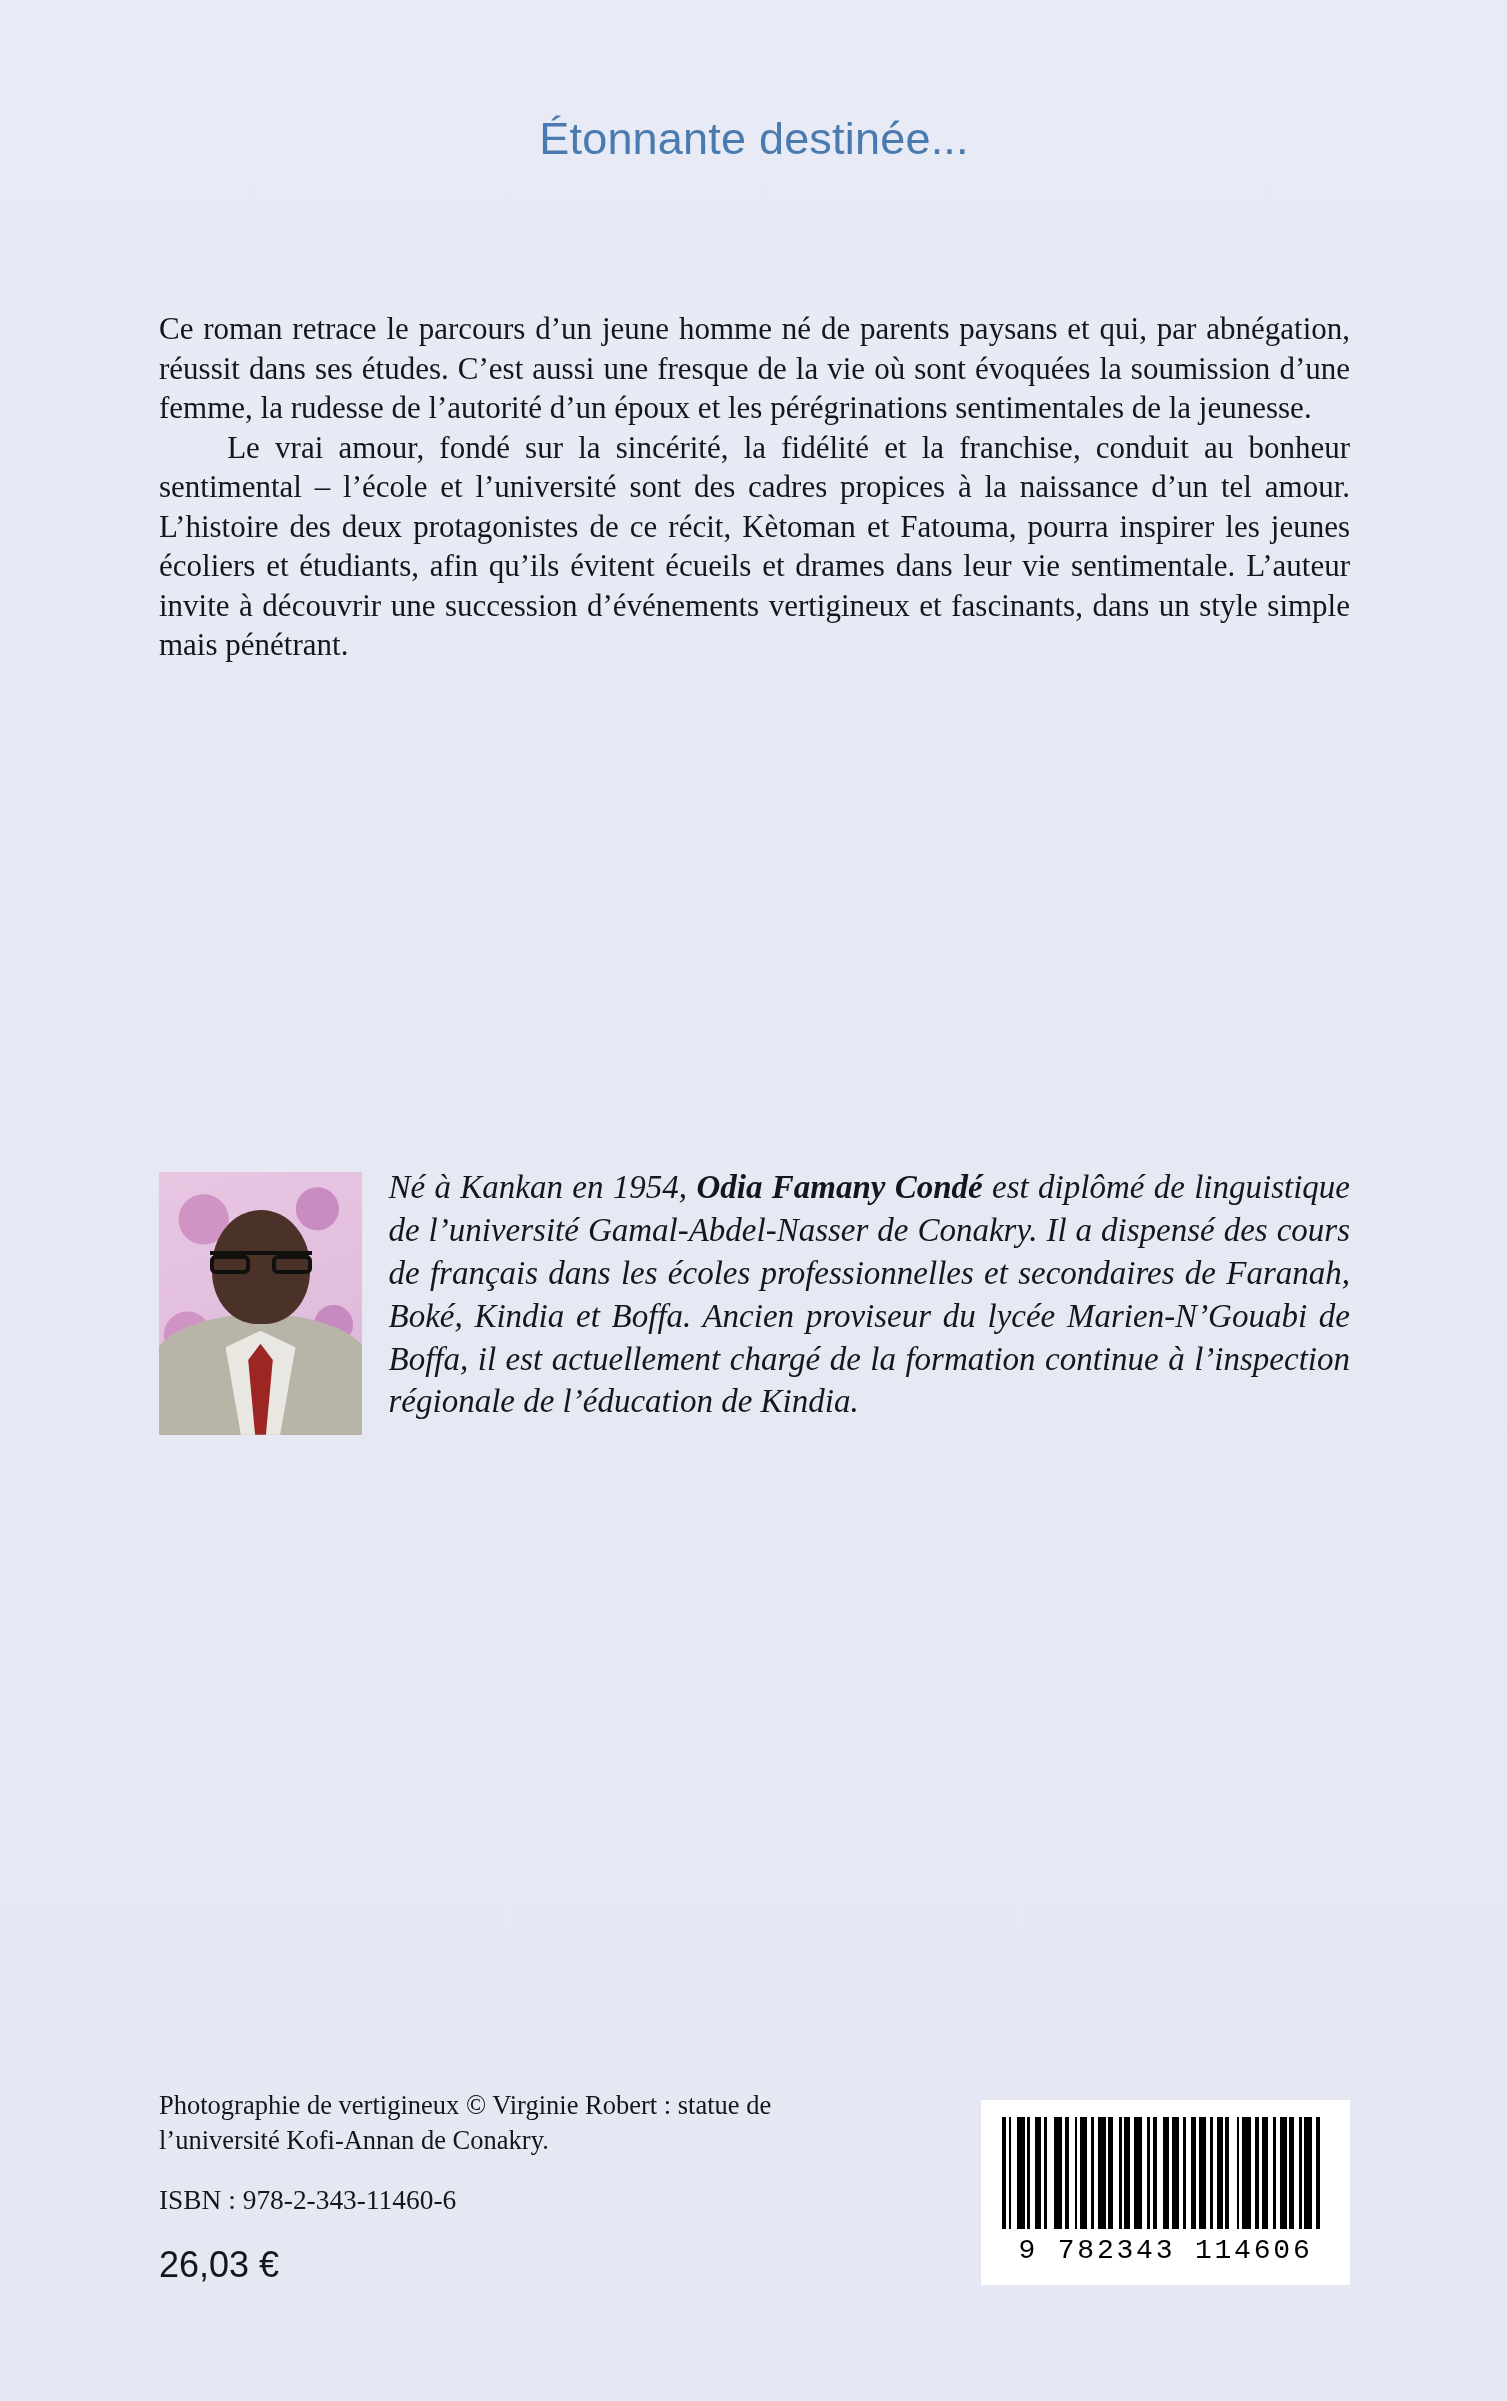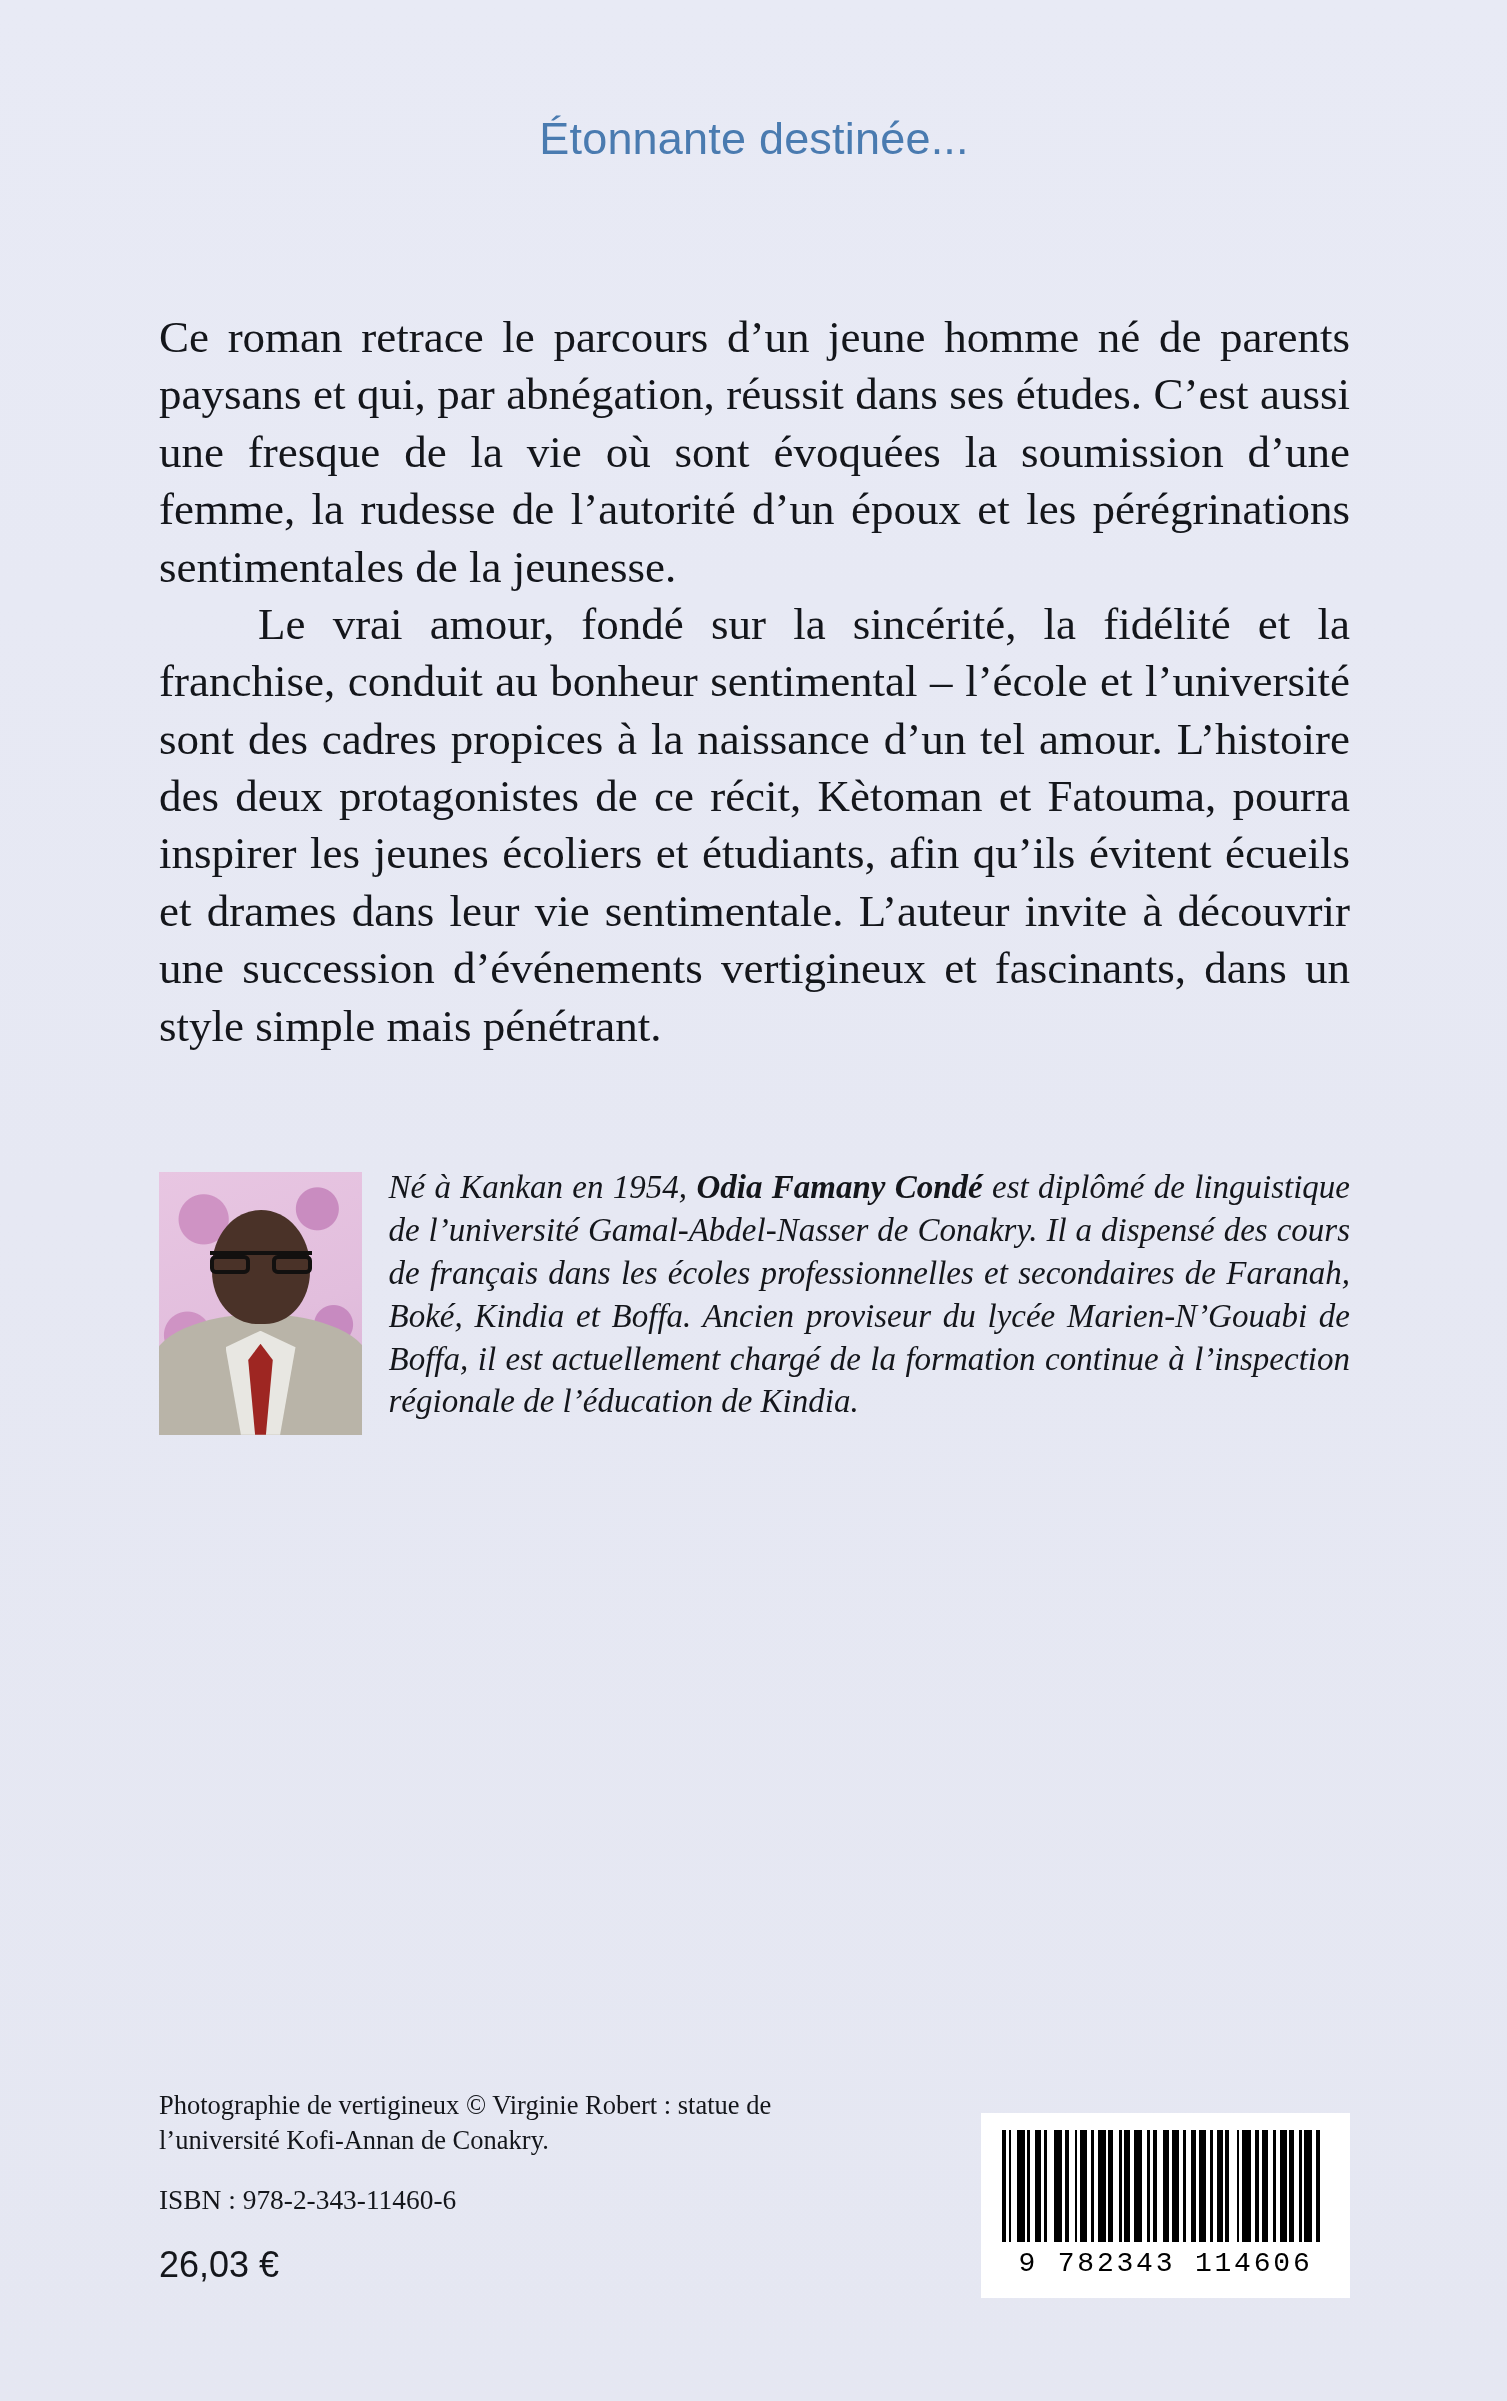--- a/index.html
+++ b/index.html
@@ -43,21 +43,21 @@
     color: #4a7bb0;
     margin-top: 24.6px;
   }
 
   
   .blurb {
     position: absolute;
     top: 309px;
     left: 159px;
     width: 1191px;
-    font-size: 45px;
+    font-size: 31px;
     line-height: 1.275;
     color: #14161b;
     text-align: justify;
     text-justify: inter-word;
   }
   .blurb p {
     margin: 0;
   }
   .blurb p + p {
     text-indent: 2.2em;
@@ -185,21 +185,21 @@
     bottom: 17px;
     font-family: "Liberation Sans", sans-serif;
     font-size: 36px;
     color: #14161b;
   }
 
   
   .barcode-box {
     position: absolute;
     right: 0;
-    bottom: 5px;
+    bottom: 18px;
     width: 369px;
     height: 185px;
     background: #ffffff;
     box-sizing: border-box;
     padding: 17px 21px 1px 21px;
   }
   .bars {
     height: 112px;
     display: flex;
     align-items: stretch;

